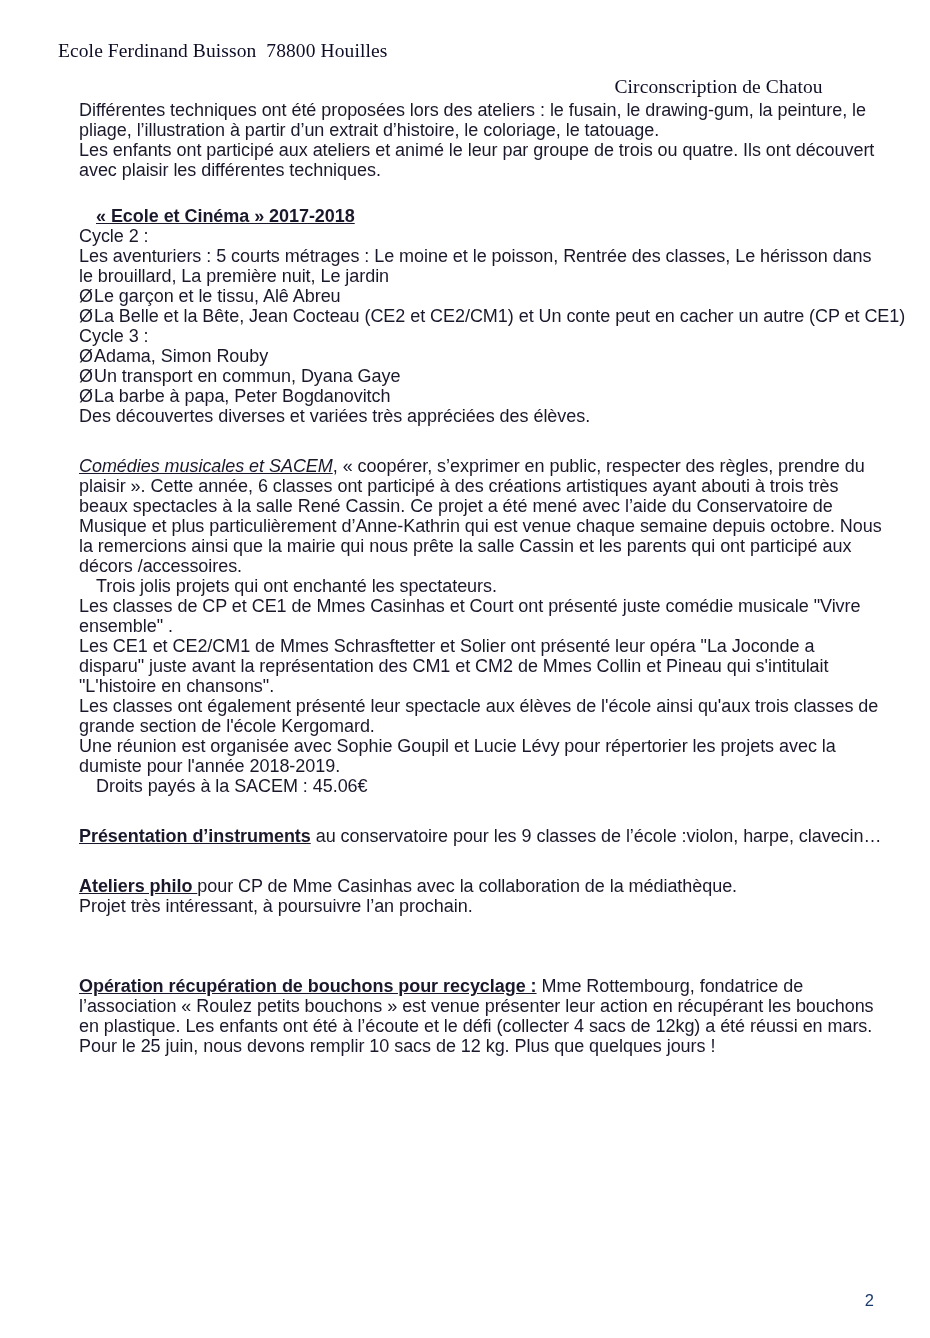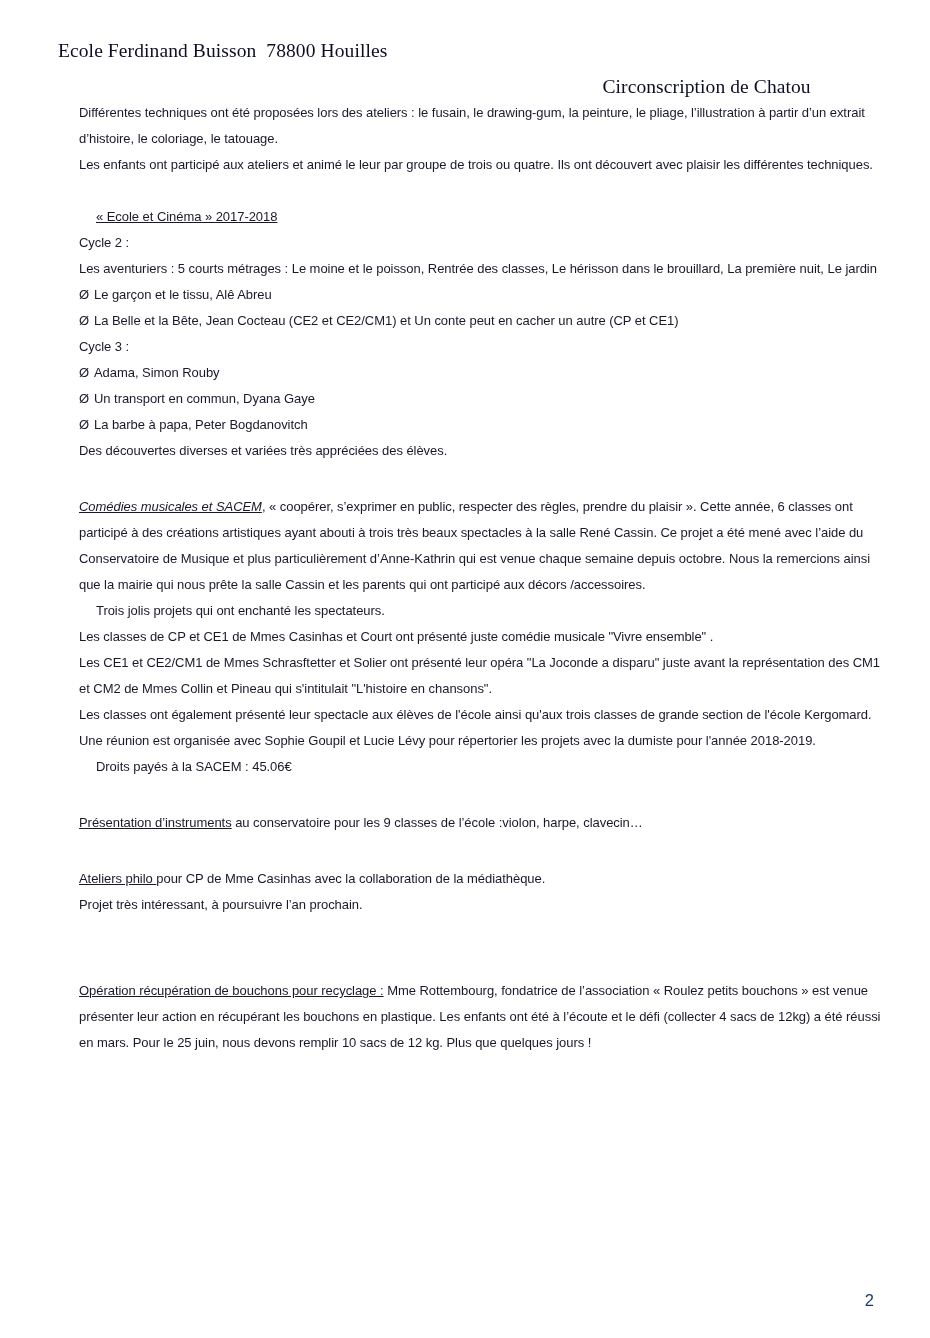--- a/index.html
+++ b/index.html
@@ -21,46 +21,47 @@
   .doc-header {
     position: absolute;
     left: 58px;
     top: 40px;
     width: 814px;
     display: flex;
     font-family: "Liberation Serif", "DejaVu Serif", serif;
     font-size: 19.5px;
     color: #0d0d26;
     letter-spacing: 0.1px;
+    gap: 12px;
   }
   .doc-header .left  { white-space: pre; }
   .doc-header .right { margin-left: 215px; white-space: pre; margin-top: 36px; }
 
   
   .body-col {
     position: absolute;
     left: 79px;
     top: 100px;
     width: 805px;
   }
 
   p.block {
     margin: 0;
-    font-size: 13px;
-    line-height: 26px;
+    font-size: 18px;
+    line-height: 20px;
     color: #19192b;
     text-align: left;
     letter-spacing: -0.05px;
   }
   .gap-md { height: 26px; }
   .gap-lg { height: 30px; }
 
   .indent { display: inline-block; width: 17px; }
 
-  .hd-bu   { font-weight: normal; text-decoration: underline; }
+  .hd-bu   { font-weight: bold; text-decoration: underline; }
   .hd-biu  { font-weight: normal; font-style: italic; text-decoration: underline; }
 
   .bullet-line { white-space: nowrap; }
   .bullet-glyph { display: inline-block; min-width: 15px; }
 
   
   .page-num {
     position: absolute;
     right: 56px;
     bottom: 28px;

